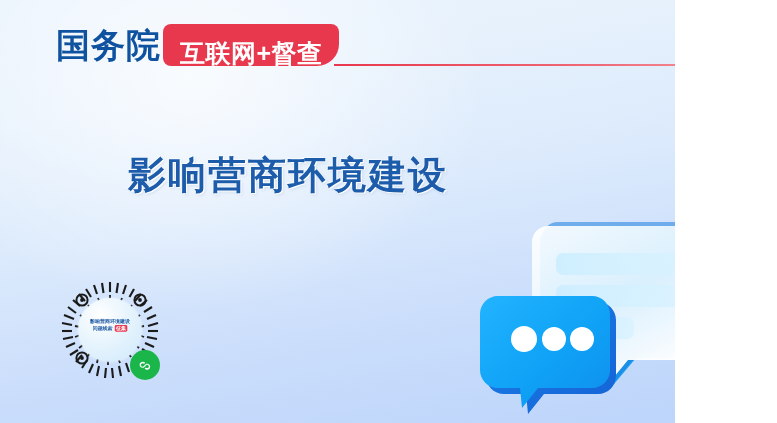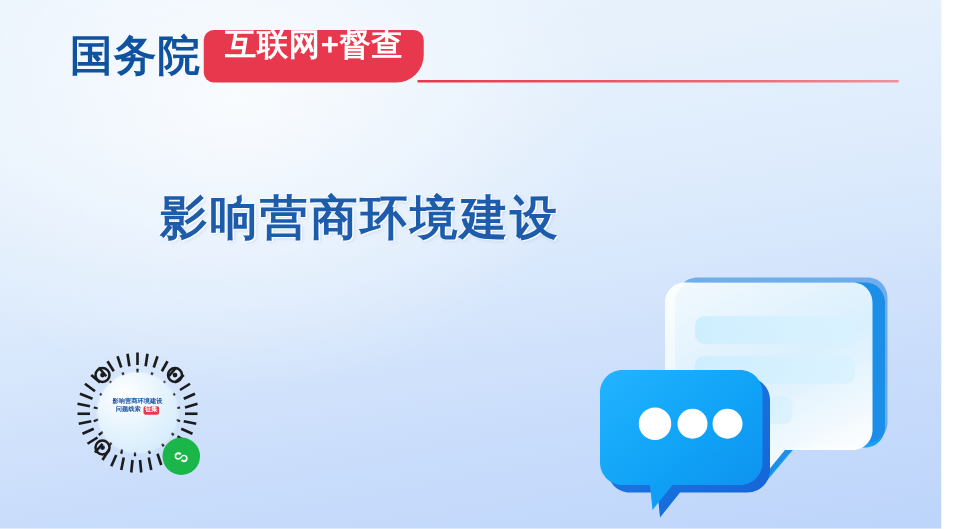--- a/index.html
+++ b/index.html
@@ -2,21 +2,21 @@
 <html><head>
 <meta charset="utf-8">
 <style>
   html, body {
     margin: 0;
     padding: 0;
     background: #ffffff;
   }
   #poster {
     position: relative;
-    width: 753px;
+    width: 675px;
     height: 423px;
     overflow: hidden;
     font-family: "Liberation Sans", "DejaVu Sans", sans-serif;
     background: linear-gradient(170deg, #e9f3fd 0%, #e6f1fc 22%, #dbeafc 48%, #cbdefb 72%, #bdd5fb 100%);
   }
   
   #poster::before {
     content: "";
     position: absolute;
     left: -120px; top: -160px;
@@ -42,21 +42,21 @@
     white-space: nowrap;
   }
   .badge {
     position: absolute;
     left: 163px; top: 24px;
     height: 42px;
     padding: 0 16px 0 17px;
     background: #e8384d;
     border-radius: 8px 8px 22px 8px;
     display: flex;
-    align-items: flex-start;
+    align-items: flex-end;
     box-sizing: border-box;
   }
   .badge-label {
     font-size: 25px;
     line-height: 25px;
     font-weight: bold;
     color: #ffffff;
     letter-spacing: 0.5px;
     white-space: nowrap;
   }

